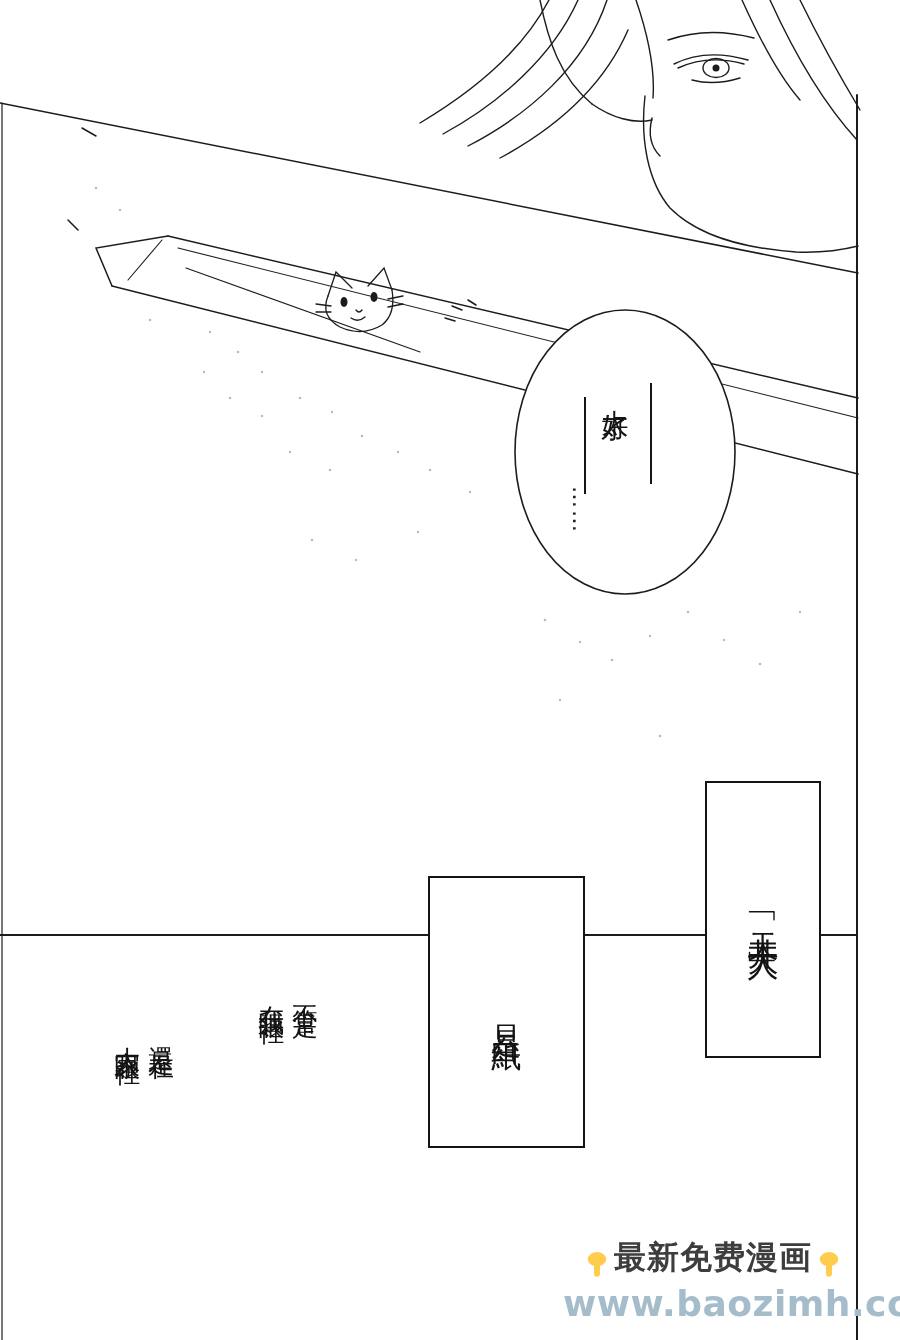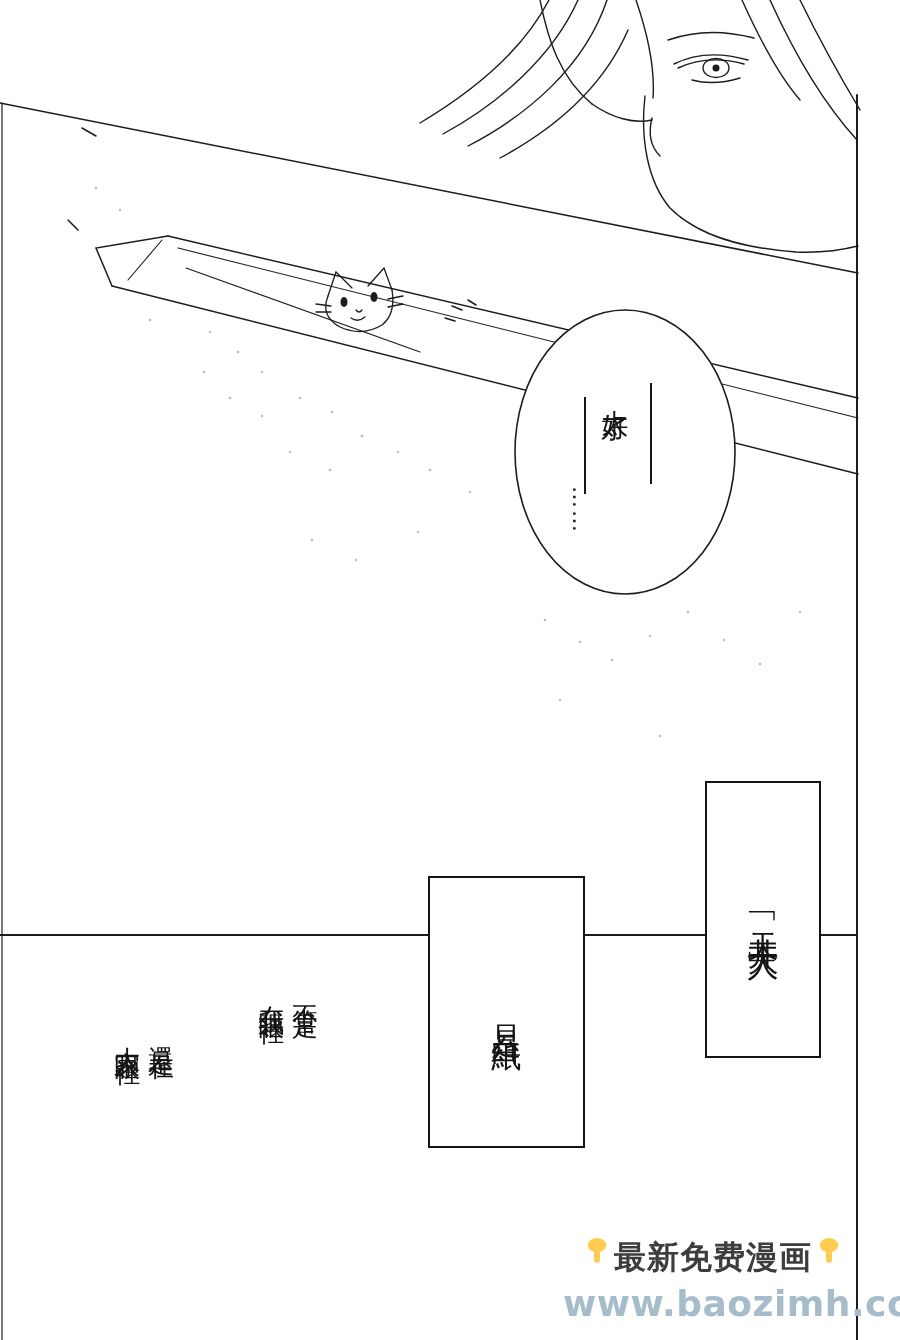--- a/index.html
+++ b/index.html
@@ -31,21 +31,21 @@
   .caption-box .vtext{position:static;}
   .text-tenjou{font-size:31px;letter-spacing:6px;}
   .text-blank{font-size:30px;letter-spacing:6px;}
   
   .narration{font-size:26px;letter-spacing:4px;line-height:1.3;}
   .narration-1{left:254px;top:985px;height:150px;}
   .narration-2{left:110px;top:1026px;height:150px;}
   
   .watermark{position:absolute;z-index:4;left:563px;top:1236px;width:300px;text-align:center;}
   .wm-promo{
-    display:flex;align-items:flex-start;justify-content:center;gap:2px;
+    display:flex;align-items:flex-end;justify-content:center;gap:2px;
     font-size:32px;font-weight:600;color:#3d3d3d;letter-spacing:1px;
   }
   .wm-url{margin-top:3px;font-size:36px;font-weight:600;color:#a5bccb;letter-spacing:0.5px;}
   .hand{display:inline-flex;width:30px;height:30px;}
   .hand svg{width:30px;height:30px;}
 </style>
 </head>
 <body>
 
 <div class="page">

